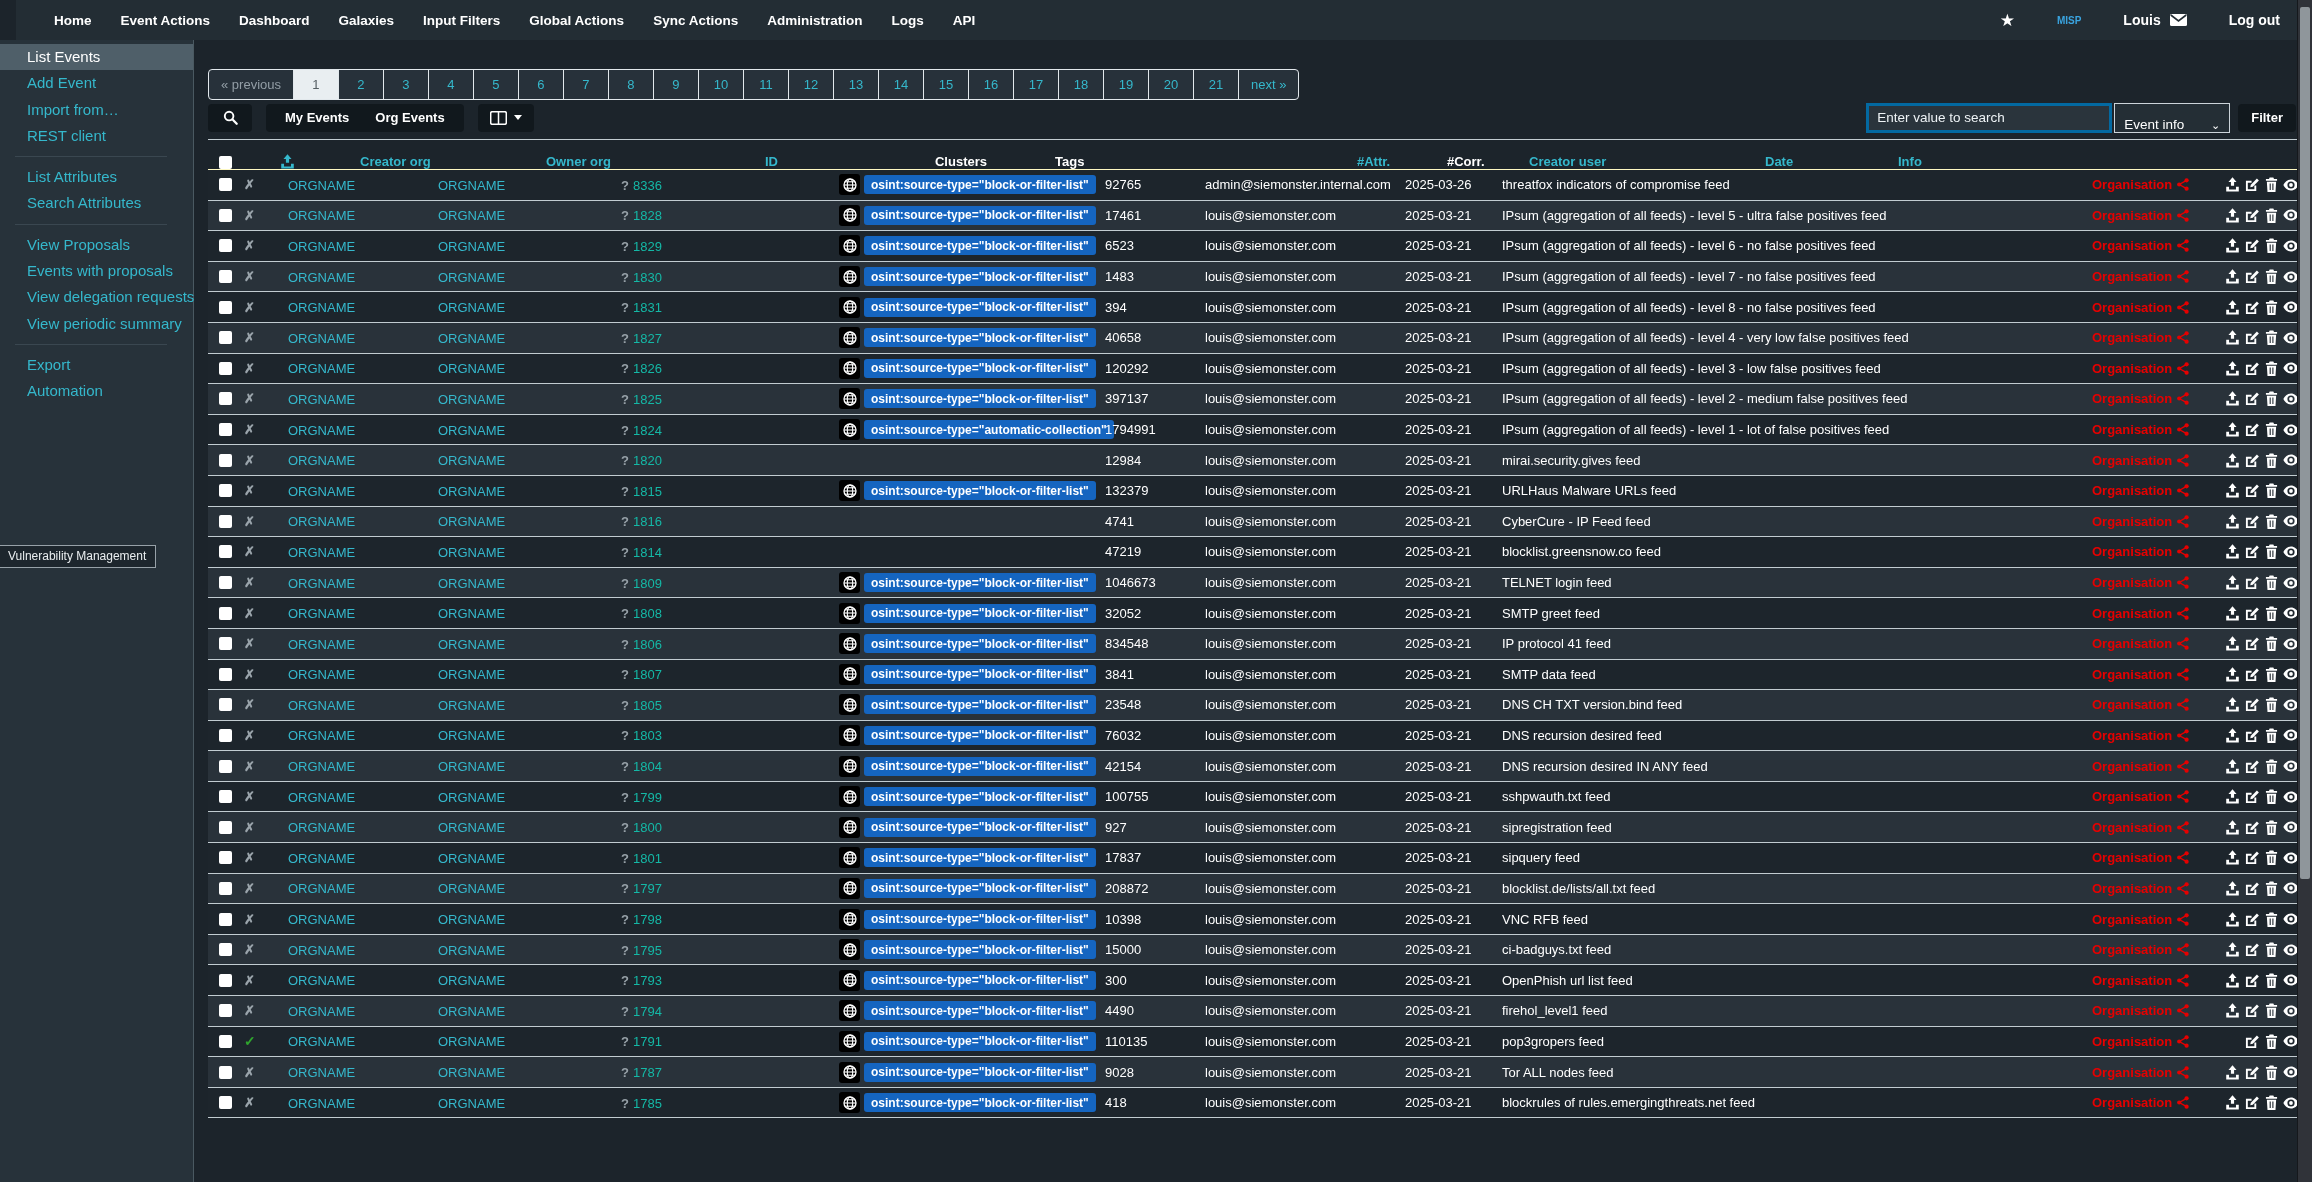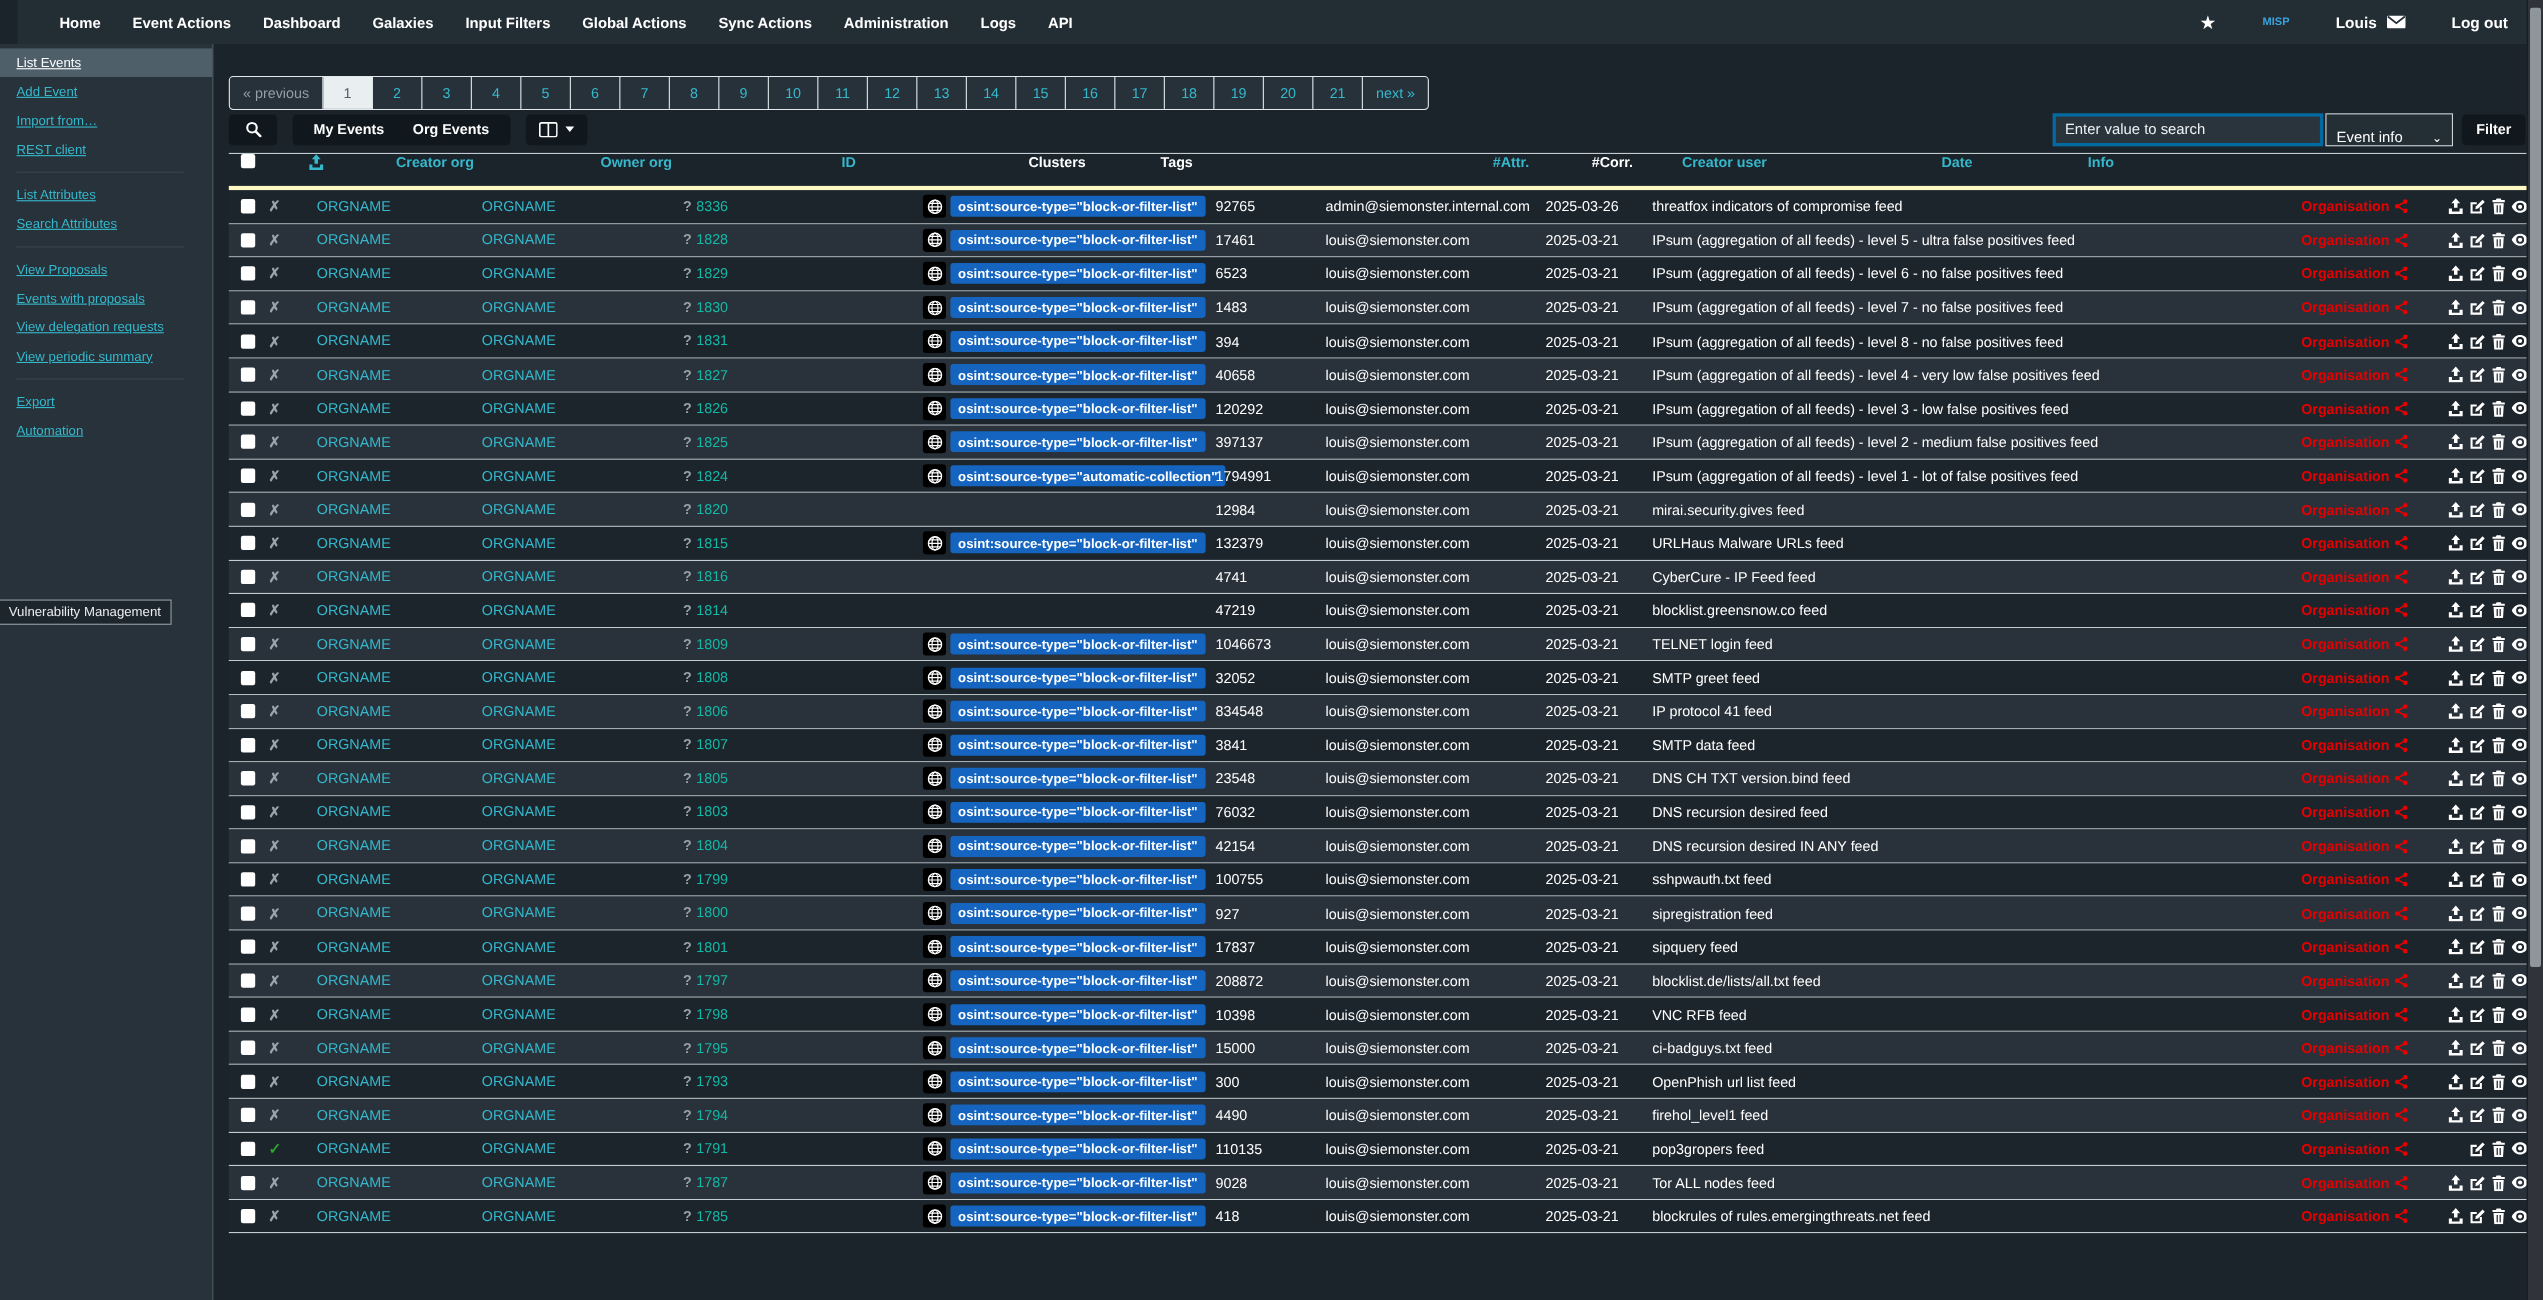--- a/index.html
+++ b/index.html
@@ -13,22 +13,22 @@
   .nav-item{color:#ffffff;font-size:13.5px;font-weight:bold;cursor:pointer;white-space:nowrap;}
   .nav-right{position:absolute;right:34px;display:flex;gap:42px;align-items:center;}
   .nav-star{color:#ffffff;font-size:17px;line-height:1;}
   .nav-brand{color:#3aa4e0;font-size:10px;font-weight:bold;}
   .nav-user{color:#ffffff;font-size:14px;font-weight:bold;display:flex;align-items:center;gap:9px;}
   .nav-logout{color:#ffffff;font-size:14px;font-weight:bold;}
 
   
   .sidebar{position:absolute;left:0;top:40px;bottom:0;width:193px;background:#27323a;
            border-right:1px solid #4a5961;padding-top:4px;z-index:2;}
-  .side-item{height:26.3px;line-height:26.3px;padding-left:15px;font-size:12px;color:#35b8cc;
-             cursor:pointer;white-space:nowrap;text-decoration:underline;}
+  .side-item{height:26.3px;line-height:26.3px;padding-left:27px;font-size:15px;color:#35b8cc;
+             cursor:pointer;white-space:nowrap;}
   .side-item.active{background:#4f5f69;color:#ffffff;}
   .side-divider{border-top:1px solid #3a4750;margin:7px 26px 7px 15px;}
   .float-tab{position:absolute;left:-2px;top:545px;z-index:6;background:#1d262d;color:#e9edef;
              border:1px solid #97a1a8;font-size:12px;padding:3px 9px 4px 9px;white-space:nowrap;}
 
   
   .main{position:absolute;left:194px;top:40px;right:14px;bottom:0;padding-left:14px;}
   h1.page-title{margin:13px 0 0 0;font-size:29px;color:#ffffff;font-weight:bold;}
 
   
@@ -55,21 +55,21 @@
             font-size:13.5px;padding:0 8px;font-family:"Liberation Sans",sans-serif;outline:none;}
   .tb-input::placeholder{color:#eef3f6;opacity:1;}
   .tb-select{width:96px;height:28px;background:#242e35;border:1px solid #ccd4da;margin-left:2px;
              color:#fff;font-size:13.5px;display:flex;align-items:flex-end;justify-content:space-between;
              padding:0 9px;cursor:pointer;}
   .sel-caret{color:#fff;font-size:11px;}
   .tb-filter{margin-left:8px;padding:0 13px;}
 
   
   .etable{margin-top:7px;border-top:1px solid #c2ccd1;}
-  .thead{display:flex;align-items:flex-start;height:29px;border-bottom:4px solid #fef9c3;gap:36px;}
+  .thead{display:flex;align-items:flex-end;height:29px;border-bottom:1px solid #fef9c3;gap:36px;}
   .th{font-size:13px;font-weight:bold;color:#fff;white-space:nowrap;}
   .th.sortable{color:#35b8cc;cursor:pointer;}
   .trow{display:flex;align-items:center;height:29.6px;border-bottom:1px solid #c2ccd1;}
   .trow.odd{background:#1d252c;}
   .trow.even{background:#29323a;}
   .c-cb{width:34px;flex:none;display:flex;justify-content:center;}
   .c-st{width:30px;flex:none;display:flex;justify-content:flex-start;padding-left:2px;}
   .c-creator{width:150px;flex:none;padding-left:14px;box-sizing:border-box;}
   .c-owner{width:183px;flex:none;padding-left:14px;box-sizing:border-box;}
   .c-id{width:116px;flex:none;padding-left:14px;box-sizing:border-box;white-space:nowrap;}

